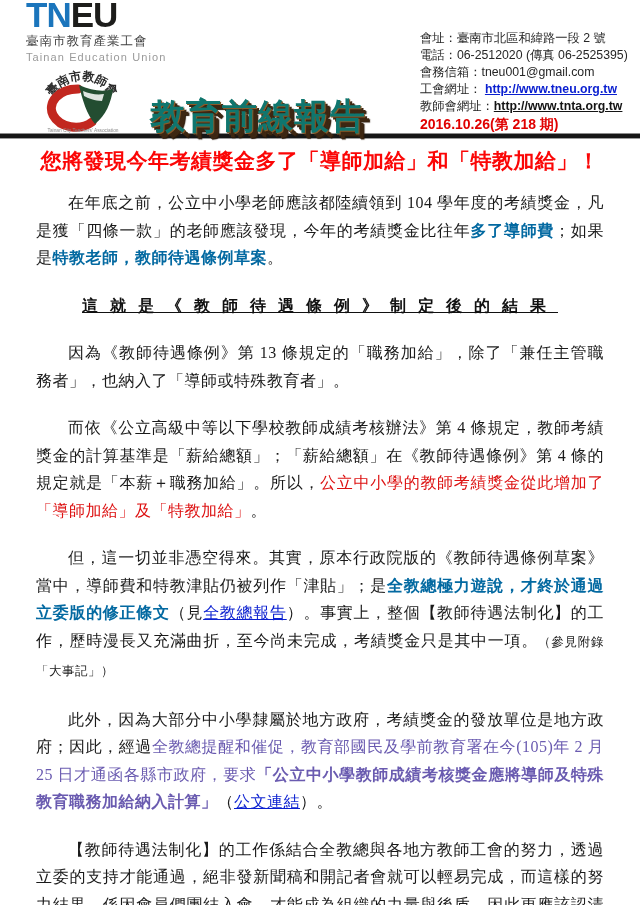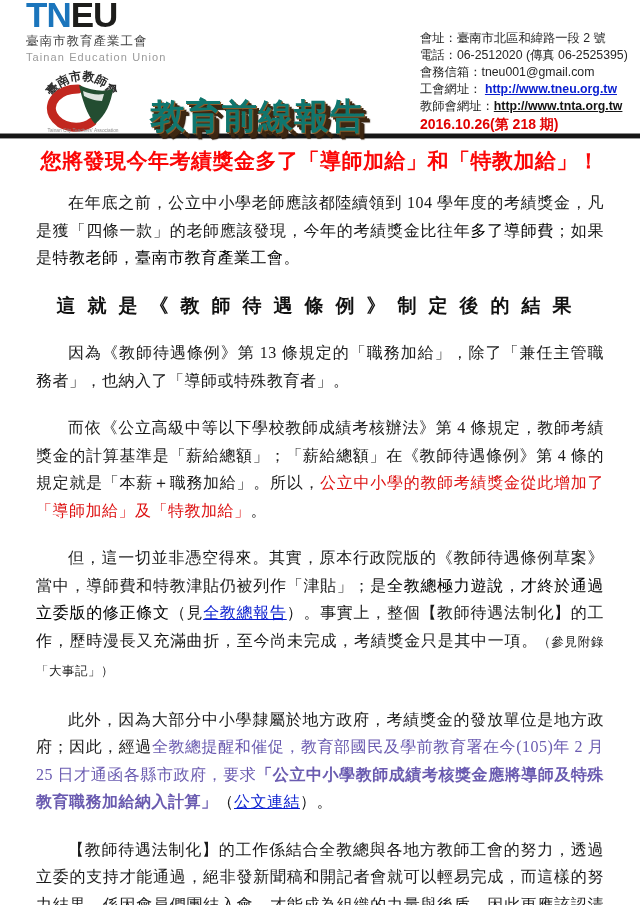--- a/index.html
+++ b/index.html
@@ -35,24 +35,24 @@
   main{padding:0 36px;}
   .headline{
     margin:8px 0 14px;text-align:center;
     font-family:"Liberation Sans","DejaVu Sans",sans-serif;
     font-size:21px;font-weight:800;letter-spacing:0.5px;color:#fb0606;white-space:nowrap;
   }
   .body-text{font-size:16px;line-height:27.5px;letter-spacing:0.5px;}
   .body-text p{margin:0 0 20px;text-indent:2em;text-align:justify;}
   .body-text h2{
     margin:2px 0 20px;text-align:center;font-weight:700;color:#111;
-    font-size:19px;letter-spacing:12px;text-indent:0;white-space:nowrap;
+    font-size:16px;letter-spacing:12px;text-indent:0;white-space:nowrap;text-decoration:underline;
   }
   
-  .seg-red-bold{color:#000000;font-weight:400;}
+  .seg-red-bold{color:#0369a1;font-weight:700;}
   .seg-red{color:#dd1111;}
   .seg-link{color:#0a1fd0;text-decoration:underline;cursor:pointer;}
   .seg-link-bold{color:#0a1fd0;text-decoration:underline;font-weight:700;cursor:pointer;}
   .seg-black-link{color:#141414;text-decoration:underline;font-weight:700;cursor:pointer;}
   .seg-purple{color:#6a5bb0;}
   .seg-purple-bold{color:#6a5bb0;font-weight:700;}
   .seg-small{font-size:12.5px;letter-spacing:0.5px;}
 </style>
 </head>
 <body>
@@ -88,21 +88,21 @@
       <div class="contact-line"><span class="seg-normal">教師會網址：</span><span class="seg-black-link">http://www.tnta.org.tw</span></div>
       <div class="issue-date">2016.10.26(第 218 期)</div>
     </div>
   </header>
 
   <div class="rule"></div>
 
   <main>
     <h1 class="headline">您將發現今年考績獎金多了「導師加給」和「特教加給」！</h1>
     <div class="body-text">
-        <p><span class="seg-normal">在年底之前，公立中小學老師應該都陸續領到 104 學年度的考績獎金，凡是獲「四條一款」的老師應該發現，今年的考績獎金比往年</span><span class="seg-red-bold">多了導師費</span><span class="seg-normal">；如果是</span><span class="seg-red-bold">特教老師，臺南市教育產業工會</span><span class="seg-normal">。</span></p>
+        <p><span class="seg-normal">在年底之前，公立中小學老師應該都陸續領到 104 學年度的考績獎金，凡是獲「四條一款」的老師應該發現，今年的考績獎金比往年</span><span class="seg-red-bold">多了導師費</span><span class="seg-normal">；如果是</span><span class="seg-red-bold">特教老師，教師待遇條例草案</span><span class="seg-normal">。</span></p>
         <h2>這就是《教師待遇條例》制定後的結果</h2>
         <p><span class="seg-normal">因為《教師待遇條例》第 13 條規定的「職務加給」，除了「兼任主管職務者」，也納入了「導師或特殊教育者」。</span></p>
         <p><span class="seg-normal">而依《公立高級中等以下學校教師成績考核辦法》第 4 條規定，教師考績獎金的計算基準是「薪給總額」；「薪給總額」在《教師待遇條例》第 4 條的規定就是「本薪＋職務加給」。所以，</span><span class="seg-red">公立中小學的教師考績獎金從此增加了「導師加給」及「特教加給」</span><span class="seg-normal">。</span></p>
         <p><span class="seg-normal">但，這一切並非憑空得來。其實，原本行政院版的《教師待遇條例草案》當中，導師費和特教津貼仍被列作「津貼」；是</span><span class="seg-red-bold">全教總極力遊說，才終於通過立委版的修正條文</span><span class="seg-normal">（見</span><span class="seg-link">全教總報告</span><span class="seg-normal">）。事實上，整個【教師待遇法制化】的工作，歷時漫長又充滿曲折，至今尚未完成，考績獎金只是其中一項。</span><span class="seg-small">（參見附錄「大事記」）</span></p>
         <p><span class="seg-normal">此外，因為大部分中小學隸屬於地方政府，考績獎金的發放單位是地方政府；因此，經過</span><span class="seg-purple">全教總提醒和催促，教育部國民及學前教育署在今(105)年 2 月 25 日才通函各縣市政府，要求</span><span class="seg-purple-bold">「公立中小學教師成績考核獎金應將導師及特殊教育職務加給納入計算」</span><span class="seg-normal">（</span><span class="seg-link">公文連結</span><span class="seg-normal">）。</span></p>
         <p><span class="seg-normal">【教師待遇法制化】的工作係結合全教總與各地方教師工會的努力，透過立委的支持才能通過，絕非發新聞稿和開記者會就可以輕易完成，而這樣的努力結果，係因會員們團結入會，才能成為組織的力量與後盾，因此更應該認清楚，</span></p>
       </div>
   </main>
 
 </div>

